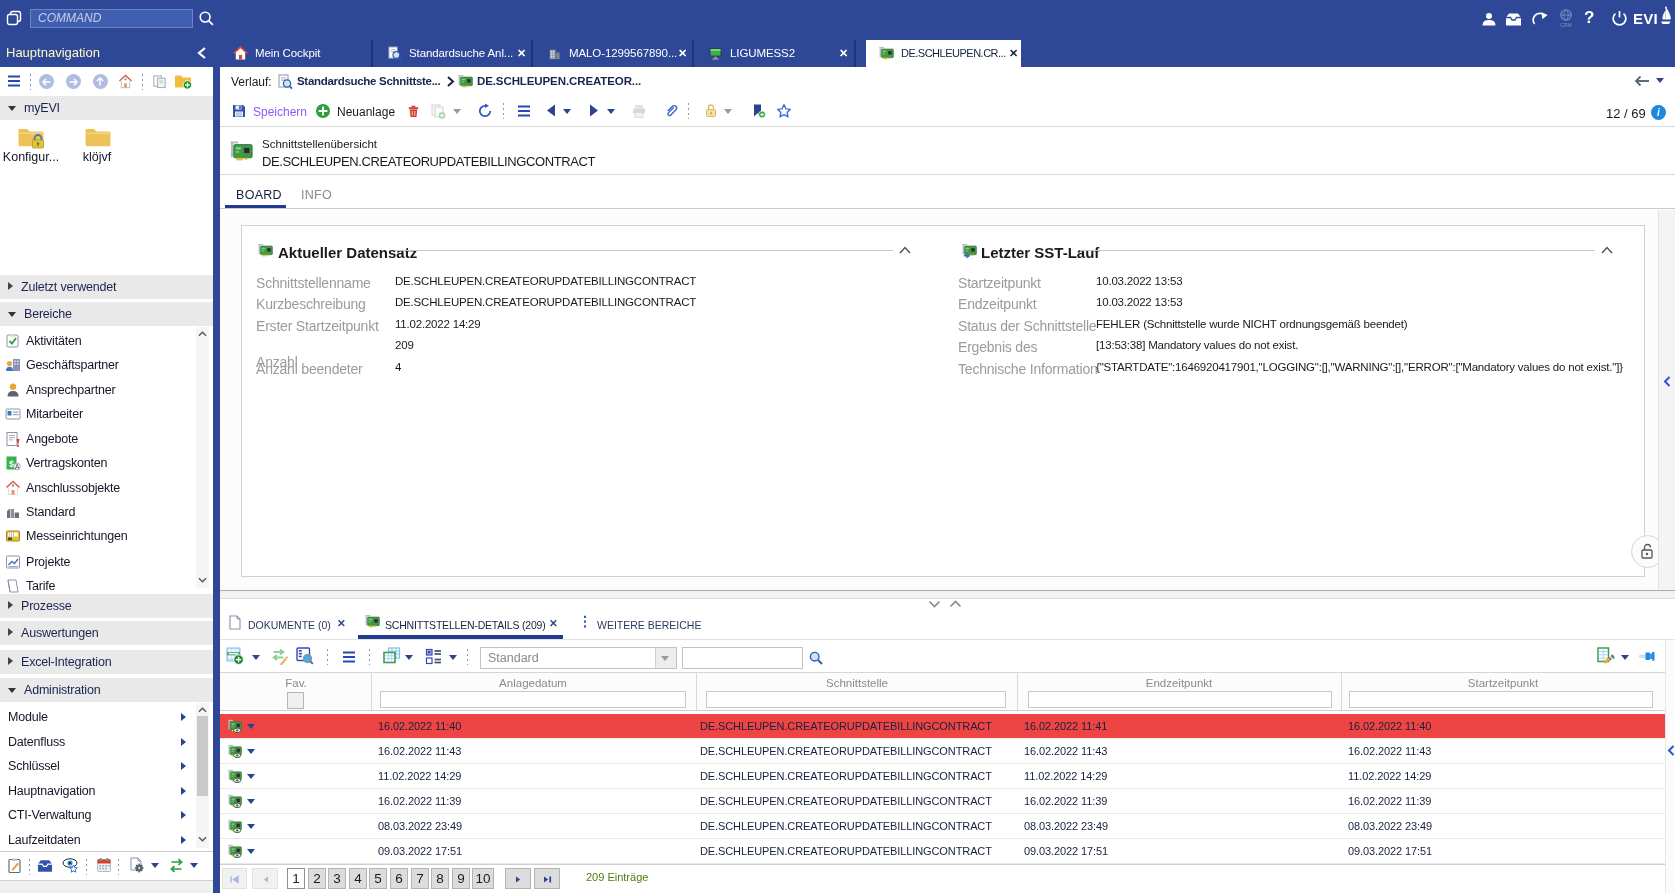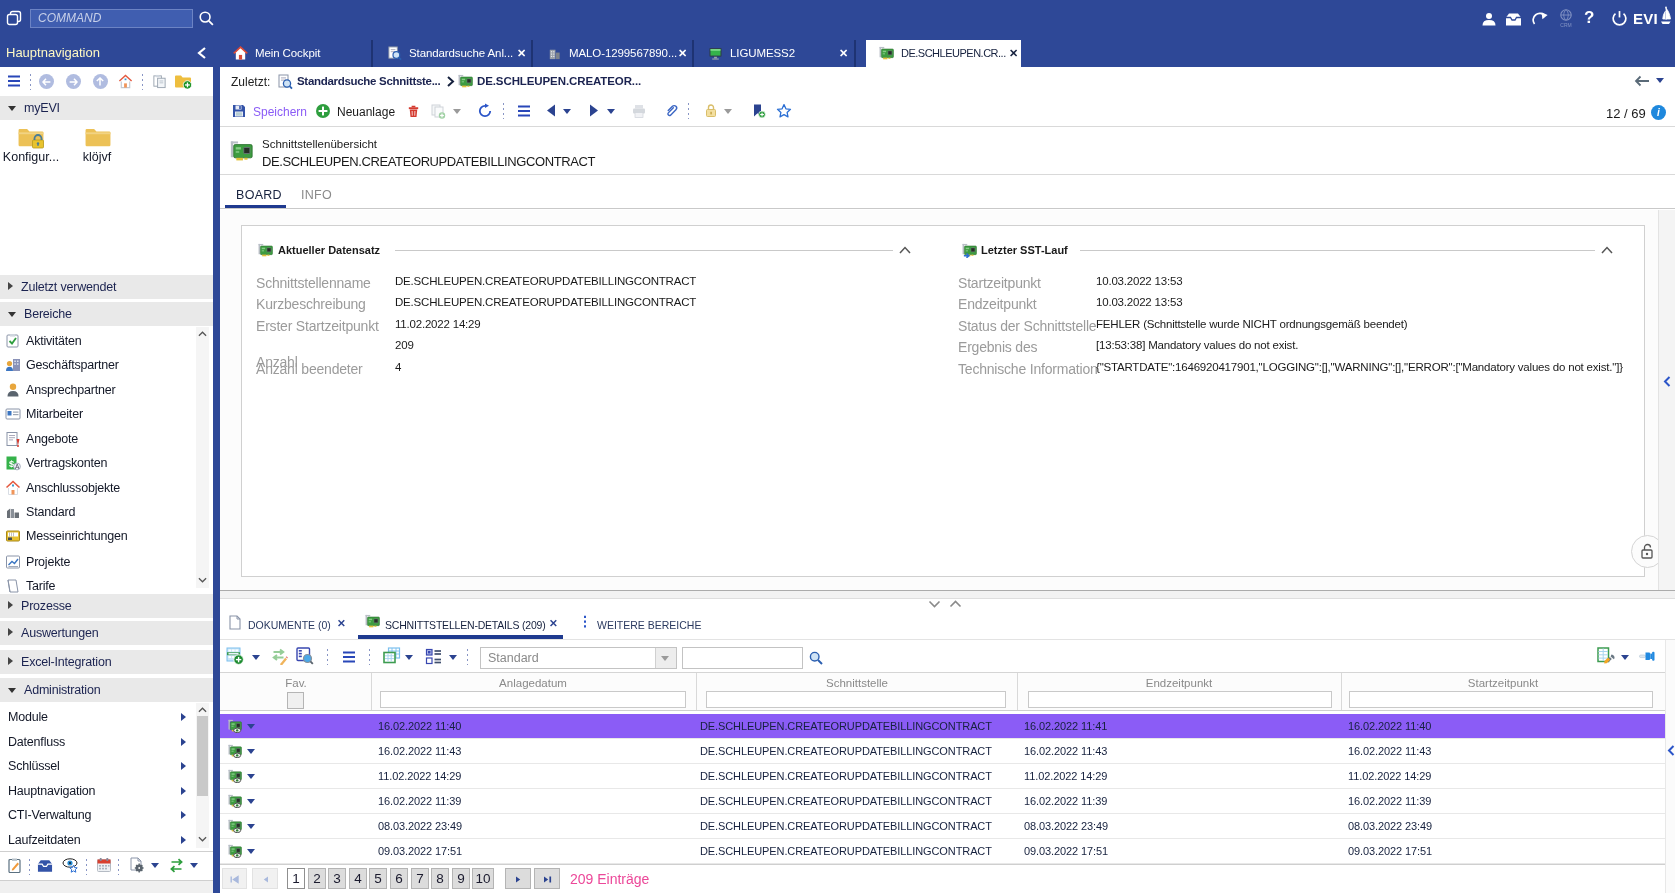--- a/index.html
+++ b/index.html
@@ -17,21 +17,21 @@
 .admitem{position:absolute;left:0;width:196px;height:24px;color:#121726;font-size:12.5px;letter-spacing:-0.2px;line-height:24px}
 .admitem .lbl{position:absolute;left:8px;top:0}
 .admitem .car{position:absolute;right:10px;top:8px;width:0;height:0;border-top:4px solid transparent;border-bottom:4px solid transparent;border-left:5px solid #2b4390}
 .tab{position:absolute;top:0;height:27px;color:#fff;font-size:11.5px;letter-spacing:-0.1px}
 .tab .ti{position:absolute;top:6px;left:13px}
 .tab .tl{position:absolute;top:7px;left:35px;white-space:nowrap}
 .tab .tx{position:absolute;top:7px;font-size:11px;font-weight:bold}
 .vdiv{position:absolute;top:40px;width:2px;height:27px;background:#1e3373}
 .flbl{position:absolute;color:#9b9b9b;font-size:14px;letter-spacing:-0.2px;white-space:nowrap}
 .fval{position:absolute;color:#1a1a1a;font-size:11.5px;letter-spacing:-0.2px;white-space:nowrap}
-.gh{position:absolute;font-size:11px;font-weight:bold;color:#1a1a1a;white-space:nowrap}
+.gh{position:absolute;font-size:15px;font-weight:bold;color:#1a1a1a;white-space:nowrap}
 .rule{position:absolute;height:1px;background:#c9c9c9}
 .sep{position:absolute;width:1px;height:16px;background-image:linear-gradient(#9db 0 0);background:repeating-linear-gradient(to bottom,#8895c5 0 2px,transparent 2px 5px)}
 .colh{position:absolute;top:677px;color:#8a8a8a;font-size:11.5px;transform:translateX(-50%)}
 .filt{position:absolute;top:691px;height:17px;background:#fff;border:1px solid #c9c9c9}
 .row{position:absolute;left:220px;width:1445px;height:25px;border-bottom:1px solid #e8e8e8;font-size:11px;letter-spacing:-0.1px;color:#16213e}
 .row .d{position:absolute;top:6px;white-space:nowrap}
 .pbtn{position:absolute;top:868px;height:21px;background:#dcdcdc;border:1px solid #b4b4b4;font-size:13.5px;color:#1a1a2e;text-align:center;line-height:19px}
 .cv{position:absolute;width:0;height:0;border-left:4px solid transparent;border-right:4px solid transparent;border-top:5px solid #2b4390}
 .cvg{position:absolute;width:0;height:0;border-left:4px solid transparent;border-right:4px solid transparent;border-top:5px solid #9a9a9a}
 </style></head>
@@ -493,21 +493,21 @@
     </div>
 <div class="tab" style="left:866px;width:155px;top:40px;background:#fff;color:#16213e">
       <svg class="ti" width="15" height="15">
         <use href="#nic"></use>
       </svg>
       <span class="tl" style="font-size:11px;letter-spacing:-0.5px">DE.SCHLEUPEN.CR...</span>
       <span class="tx" style="left:143px;color:#16213e">✕</span>
     </div>
 
 <div class="a" style="left:220px;top:67px;width:1455px;height:29px;background:#fff"></div>
-<div class="a" style="left:231px;top:75px;font-size:12px;color:#222">Zuletzt:</div>
+<div class="a" style="left:231px;top:75px;font-size:12px;color:#222">Verlauf:</div>
 <svg class="a" style="left:277px;top:74px" width="16" height="16">
       <use href="#docmag"></use>
     </svg>
 <div class="a" style="left:297px;top:75px;font-size:11.5px;font-weight:bold;color:#1b2350;letter-spacing:-0.3px">Standardsuche Schnittste...</div>
 <svg class="a" style="left:446px;top:76px" width="9" height="11" viewBox="0 0 9 11">
       <path d="M2 1 L7 5.5 L2 10" fill="none" stroke="#16213e" stroke-width="2"></path>
     </svg>
 <svg class="a" style="left:458px;top:74px" width="15" height="15">
       <use href="#nic"></use>
     </svg>
@@ -767,21 +767,21 @@
 <div class="colh" style="left:533px">Anlagedatum</div>
 <div class="colh" style="left:857px">Schnittstelle</div>
 <div class="colh" style="left:1179px">Endzeitpunkt</div>
 <div class="colh" style="left:1503px">Startzeitpunkt</div>
 <div class="a" style="left:287px;top:692px;width:17px;height:17px;background:#f0f0f0;border:1px solid #b5b5b5"></div>
 <div class="filt" style="left:380px;width:306px"></div>
 <div class="filt" style="left:706px;width:300px"></div>
 <div class="filt" style="left:1028px;width:304px"></div>
 <div class="filt" style="left:1349px;width:304px"></div>
 
-<div class="row" style="top:714px;background:#8b5cf6">
+<div class="row" style="top:714px;background:#ef4444">
       <svg class="a" style="left:8px;top:5px" width="14" height="14" viewBox="0 0 16 16">
         <use href="#nic"></use>
         <ellipse cx="10.5" cy="13" rx="4" ry="2.6" fill="#eef6ee" stroke="#2c2c2c" stroke-width="0.9"></ellipse>
         <circle cx="10.5" cy="13" r="1.4" fill="#2e7d32"></circle>
       </svg>
       <div class="cv" style="left:27px;top:10px"></div>
       <div class="d" style="left:158px">16.02.2022 11:40</div>
       <div class="d" style="left:480px">DE.SCHLEUPEN.CREATEORUPDATEBILLINGCONTRACT</div>
       <div class="d" style="left:804px">16.02.2022 11:41</div>
       <div class="d" style="left:1128px">16.02.2022 11:40</div>
@@ -864,18 +864,18 @@
 <div class="pbtn" style="left:431px;width:18px">8</div>
 <div class="pbtn" style="left:452px;width:18px">9</div>
 <div class="pbtn" style="left:472px;width:22px">10</div>
 <div class="pbtn" style="left:505px;width:26px"><svg width="9" height="9" viewBox="0 0 9 9" style="margin-top:6px">
         <path d="M2 1.5 L6.2 4.5 L2 7.5 Z" fill="#2b4390"></path>
       </svg></div>
 <div class="pbtn" style="left:534px;width:26px"><svg width="11" height="9" viewBox="0 0 11 9" style="margin-top:6px">
         <path d="M2 1.5 L6.2 4.5 L2 7.5 Z" fill="#2b4390"></path>
         <rect x="7.4" y="1.5" width="1.7" height="6" fill="#2b4390"></rect>
       </svg></div>
-<div class="a" style="left:570px;top:871px;font-size:14px;color:#ec4899">209 Einträge</div>
+<div class="a" style="left:586px;top:871px;font-size:11px;color:#4d7c0f">209 Einträge</div>
 
 <div class="a" style="left:1665px;top:640px;width:10px;height:253px;background:#fbfbfb;border-left:1px solid #e8e8e8"></div>
 <svg class="a" style="left:1667px;top:745px" width="8" height="11" viewBox="0 0 8 11">
       <path d="M6.5 1 L2 5.5 L6.5 10" fill="none" stroke="#2b55c8" stroke-width="2"></path>
     </svg>
 </div>
 </body></html>

